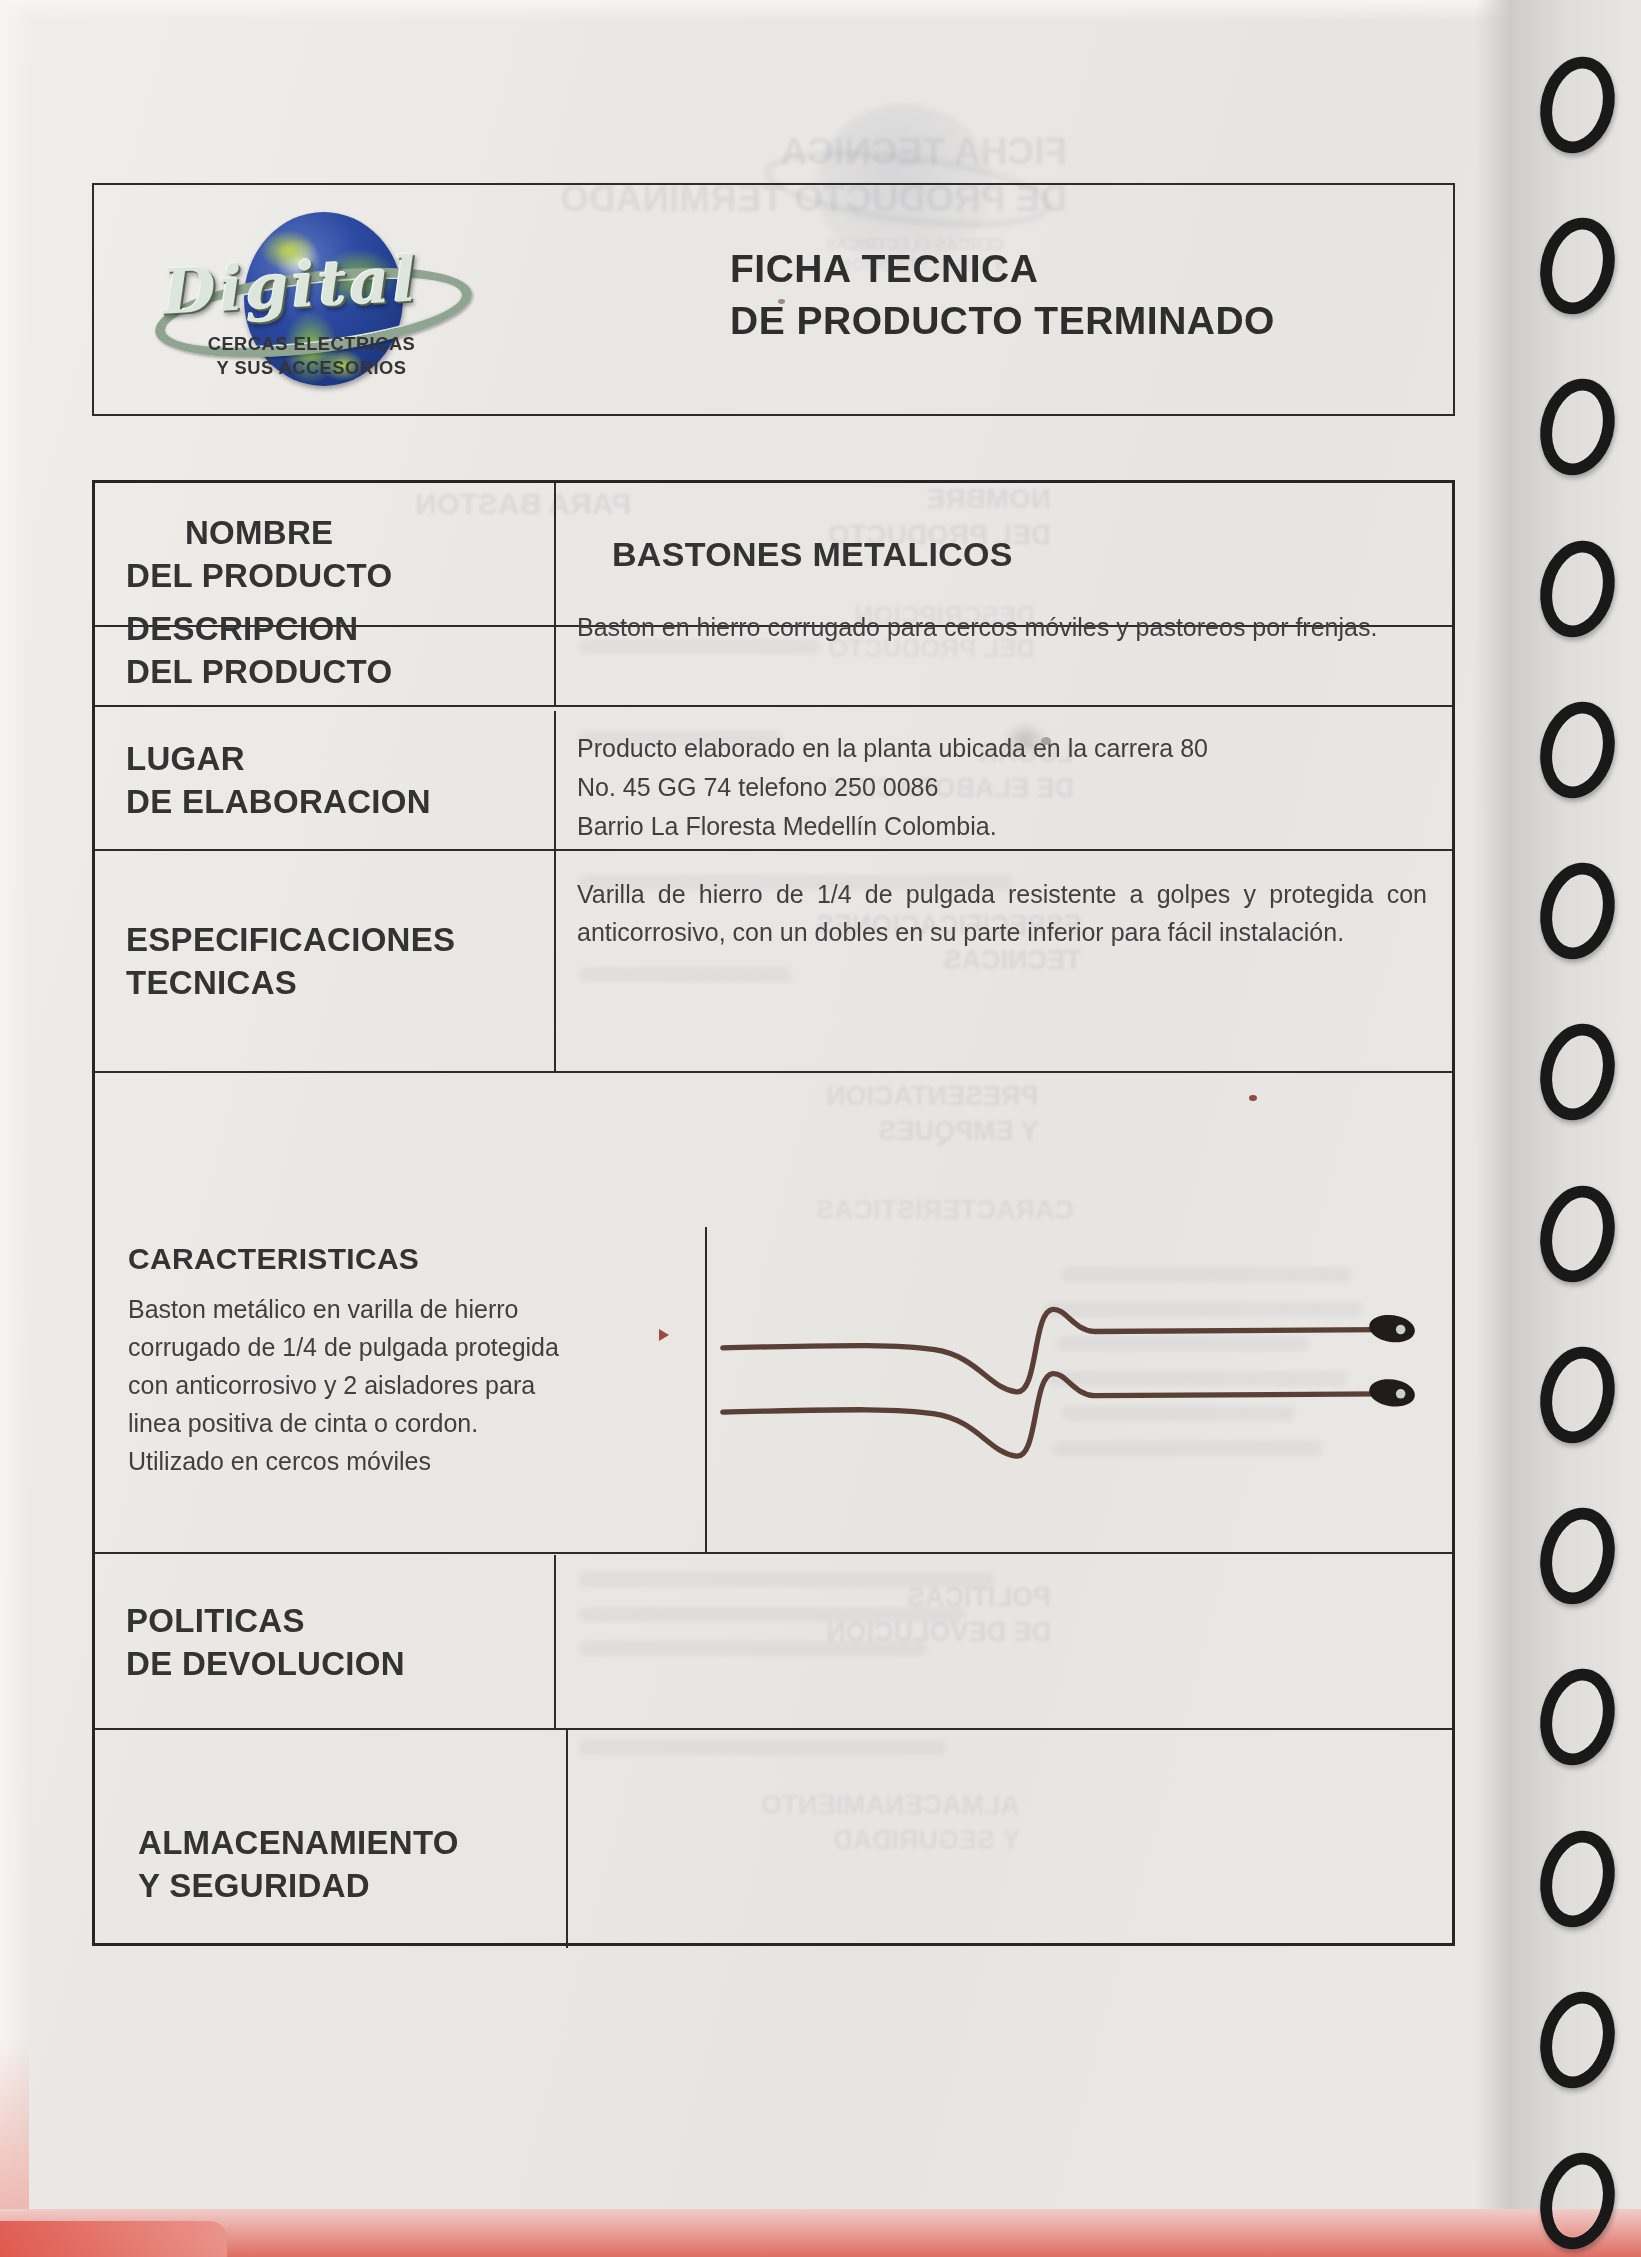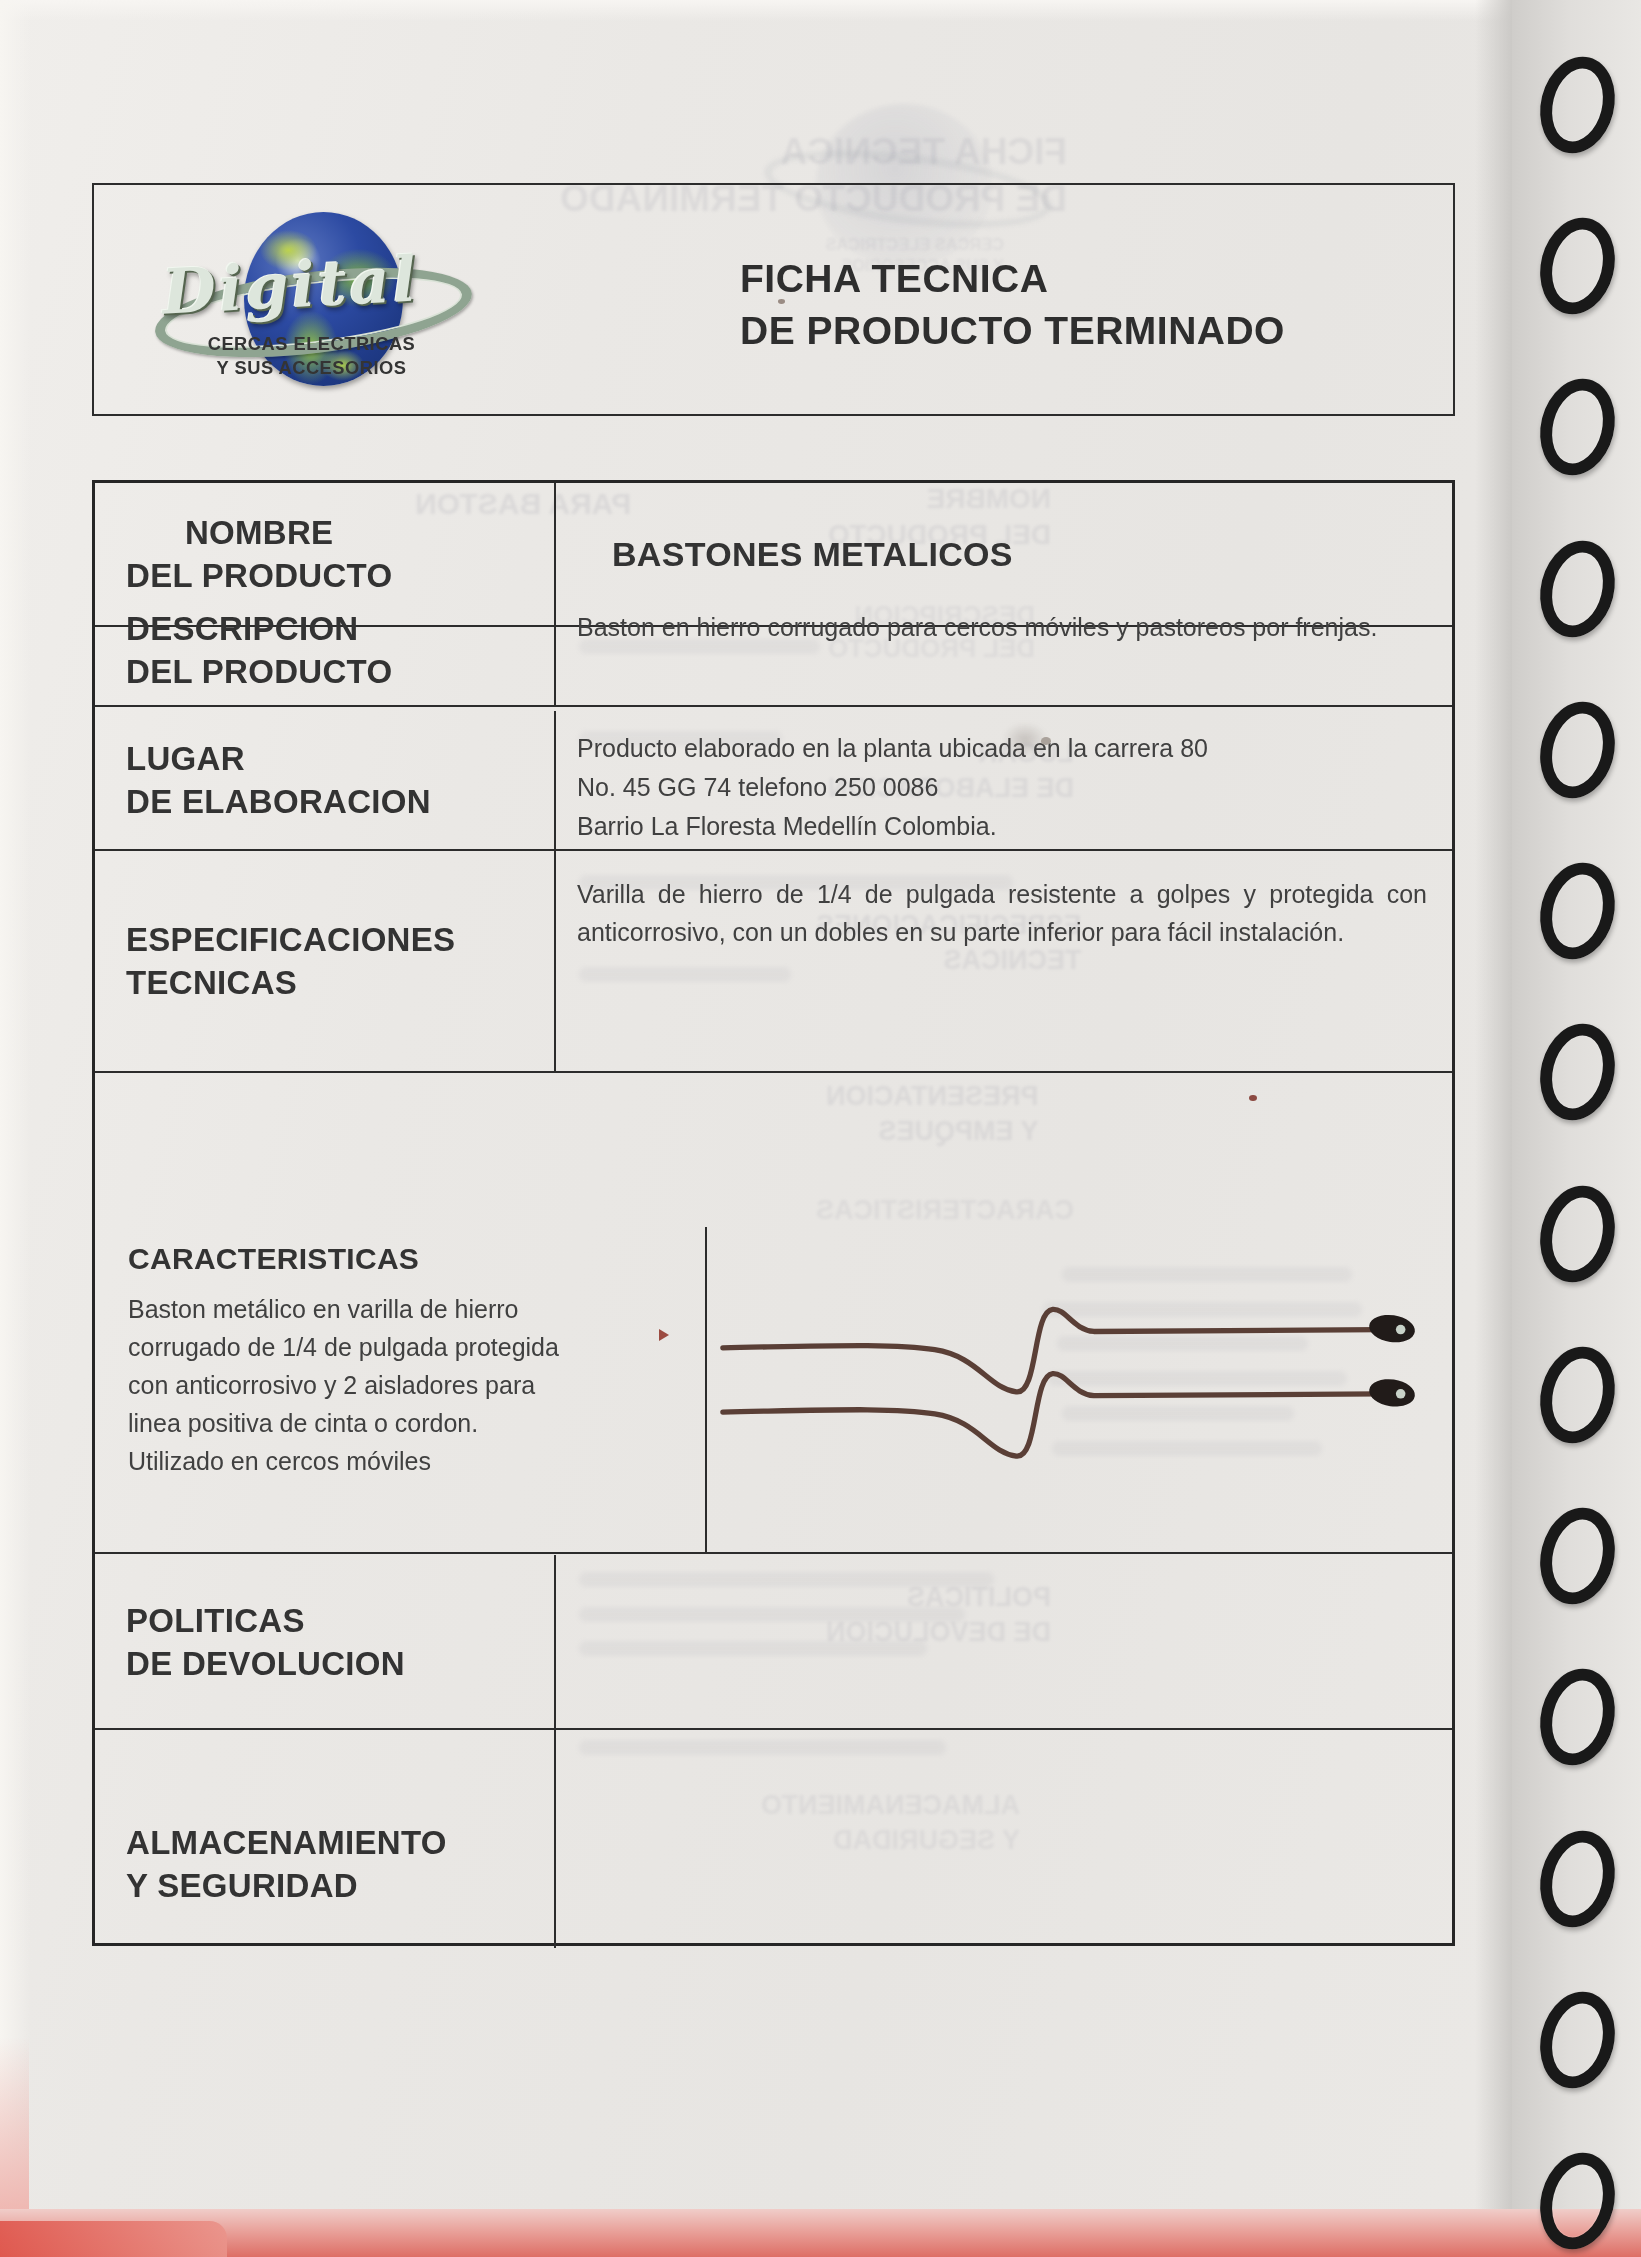--- a/index.html
+++ b/index.html
@@ -39,21 +39,21 @@
         radial-gradient(ellipse 53px 41px at 72% 38%,#7fb344 0%,rgba(127,179,68,0) 72%),
         radial-gradient(ellipse 39px 53px at 42% 78%,#8fc04a 0%,rgba(143,192,74,0) 70%),
         radial-gradient(ellipse 29px 21px at 62% 88%,#a9c94f 0%,rgba(169,201,79,0) 75%);}
   .logo-ring{position:absolute;left:31px;top:77px;width:319px;height:81px;border:10.6px solid #8fa491;border-radius:50%;
       transform:rotate(-7deg);box-shadow:inset 0 0 0 1.9px #d9e2d6,1px 1.9px 2.9px rgba(0,0,0,.3);}
   .logo-word{position:absolute;left:39px;top:54px;font-family:"DejaVu Serif",serif;font-style:italic;font-weight:bold;
       font-size:62px;letter-spacing:2.9px;color:#dde6dc;transform:rotate(-3deg);
       text-shadow:1.9px 1.9px 0 #55654f,-1px -1px 0 #f2f7f0,2.9px 3.9px 4.8px rgba(0,0,0,.45);}
   .logo-caption{position:absolute;left:58px;top:147px;width:319px;text-align:center;font-weight:bold;
       font-size:18.3px;line-height:24px;letter-spacing:0.5px;color:#343434;white-space:pre-line;}
-  .doc-title{position:absolute;left:628px;top:50px;margin:18px;font-size:39px;line-height:52px;font-weight:bold;
+  .doc-title{position:absolute;left:628px;top:50px;margin:8px;font-size:39px;line-height:52px;font-weight:bold;
       color:#2e2e2e;white-space:pre-line;letter-spacing:0.5px;}
   
   .ft-table{position:absolute;left:92px;top:480px;width:1363px;height:1466px;border:3.9px solid #262626;z-index:2;}
   .row{position:absolute;left:0;width:100%;display:flex;border-bottom:2.9px solid #2c2c2c;}
   .row.last{border-bottom:none;}
   .cell-l{width:461px;border-right:2.9px solid #2c2c2c;display:flex;align-items:center;padding-left:31px;}
   .label{font-weight:bold;font-size:33px;line-height:43px;color:#333;white-space:pre-line;letter-spacing:0.3px;}
   .cell-r{flex:1;font-size:25px;line-height:38px;color:#404040;}
   .r1{top:0;height:144px;text-align:center;}   .r1 .cell-r{display:flex;align-items:center;padding-left:56px;font-weight:bold;font-size:34px;color:#333;letter-spacing:0.3px;}
   .r2{top:112px;height:112px;} .r2 .cell-r{padding:12.6px 23px 0 21px;text-align:justify;}
@@ -62,21 +62,21 @@
   .r5{top:590px;height:154px;position:relative;} .r5 .cell-l{align-items:flex-start;padding-top:15.4px;}
   .r5 .cell-r{position:relative;}
   .pv-labels{position:absolute;left:21px;top:10.6px;white-space:pre-line;line-height:39px;}
   .pv-values{position:absolute;left:359px;top:10.6px;white-space:pre-line;line-height:39px;}
   .r6{top:744px;height:327px;}
   .r6 .c-left{width:612px;border-right:2.9px solid #2c2c2c;padding:15.4px 0 0 33px;}
   .r6 .c-right{flex:1;position:relative;}
   .car-heading{font-weight:bold;font-size:30px;color:#333;letter-spacing:0.3px;}
   .car-text{margin-top:13.5px;font-size:25px;line-height:38px;color:#404040;white-space:pre-line;}
   .r7{top:1072px;height:175px;} .r7 .cell-r{padding:11.6px 23px 0 21px;text-align:justify;}
-  .r8{top:1246px;height:219px;} .r8 .cell-l{align-items:flex-start;padding-top:92px;}
+  .r8{top:1246px;height:219px;} .r8 .cell-l{align-items:flex-start;padding-top:92px;margin-left:12px;}
   .r8 .cell-r{padding:7.7px 21px 0 23px;white-space:pre-line;}
   .baston-svg{position:absolute;inset:0;width:100%;height:100%;}
   .red-caret{position:absolute;left:659px;top:1329px;width:0;height:0;z-index:2;
       border-top:6.8px solid transparent;border-bottom:6.8px solid transparent;border-left:10.6px solid #8e2f24;opacity:.85;}
   .smudge{position:absolute;left:1002px;top:722px;width:46px;height:35px;border-radius:50%;z-index:2;
       background:radial-gradient(ellipse,rgba(112,102,95,.28),rgba(112,102,95,0) 70%);filter:blur(1.9px);}
   .speck{position:absolute;border-radius:50%;z-index:2;}
 </style>
 </head>
 <body>

